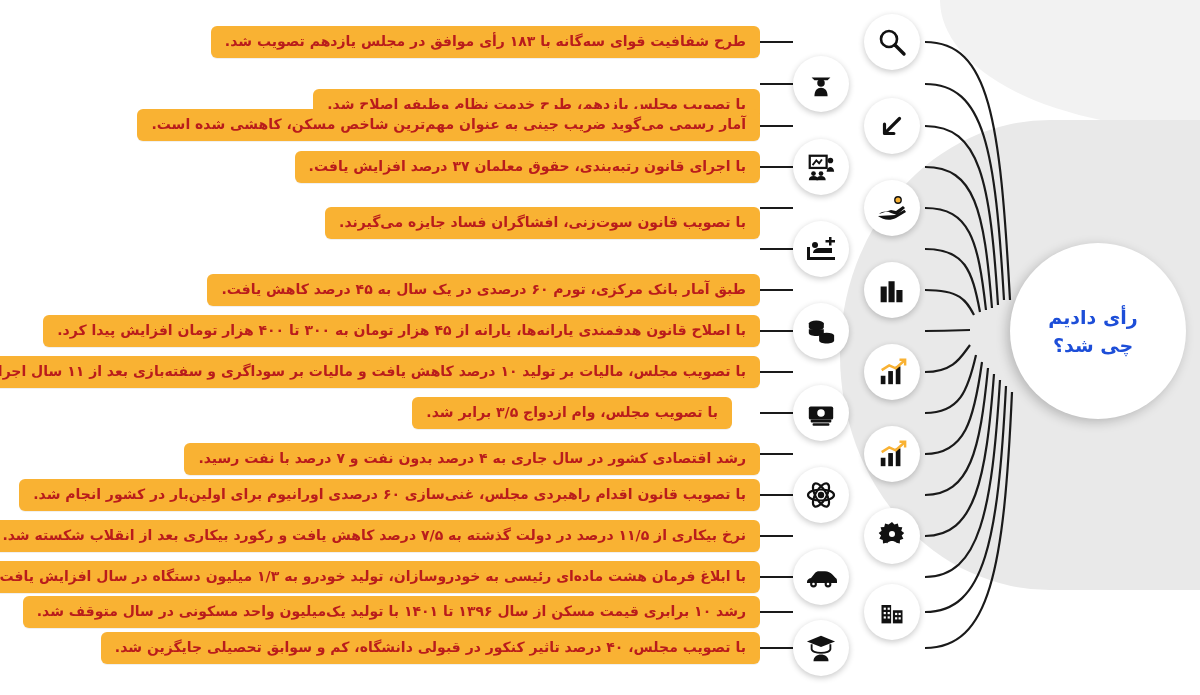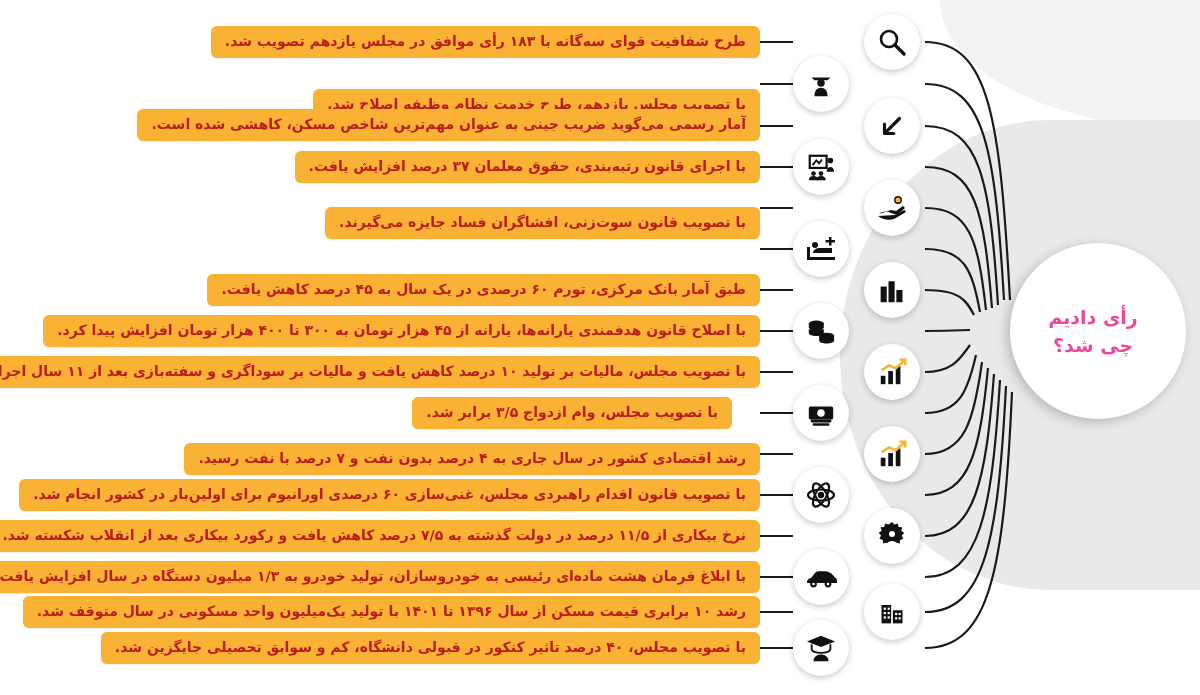--- a/index.html
+++ b/index.html
@@ -93,21 +93,21 @@
     background: #ffffff;
     box-shadow: -3px 3px 12px rgba(0,0,0,0.22);
     display: flex;
     align-items: center;
     justify-content: center;
     z-index: 5;
   }
   .center-text {
     font-size: 19px;
     font-weight: 700;
-    color: #ec4899;
+    color: #1d4ed8;
     text-align: center;
     line-height: 1.5;
     white-space: pre-line;
     padding-right: 10px;
   }
 </style>
 </head>
 <body>
 
 <div id="infographic">

